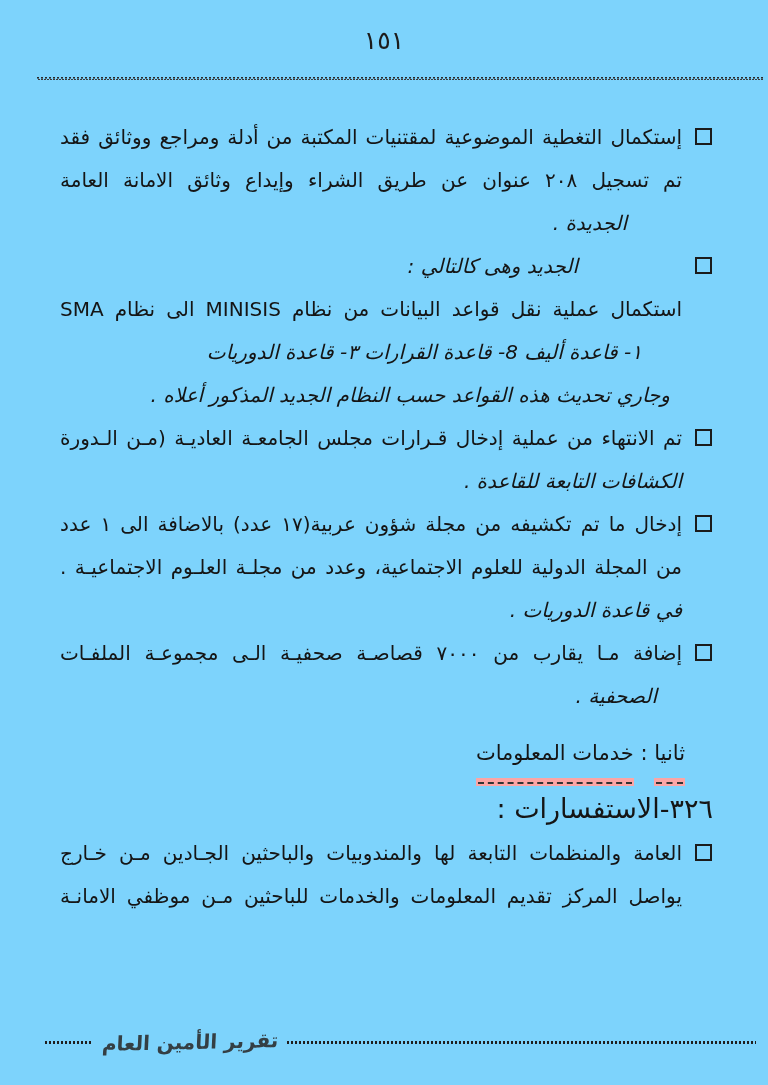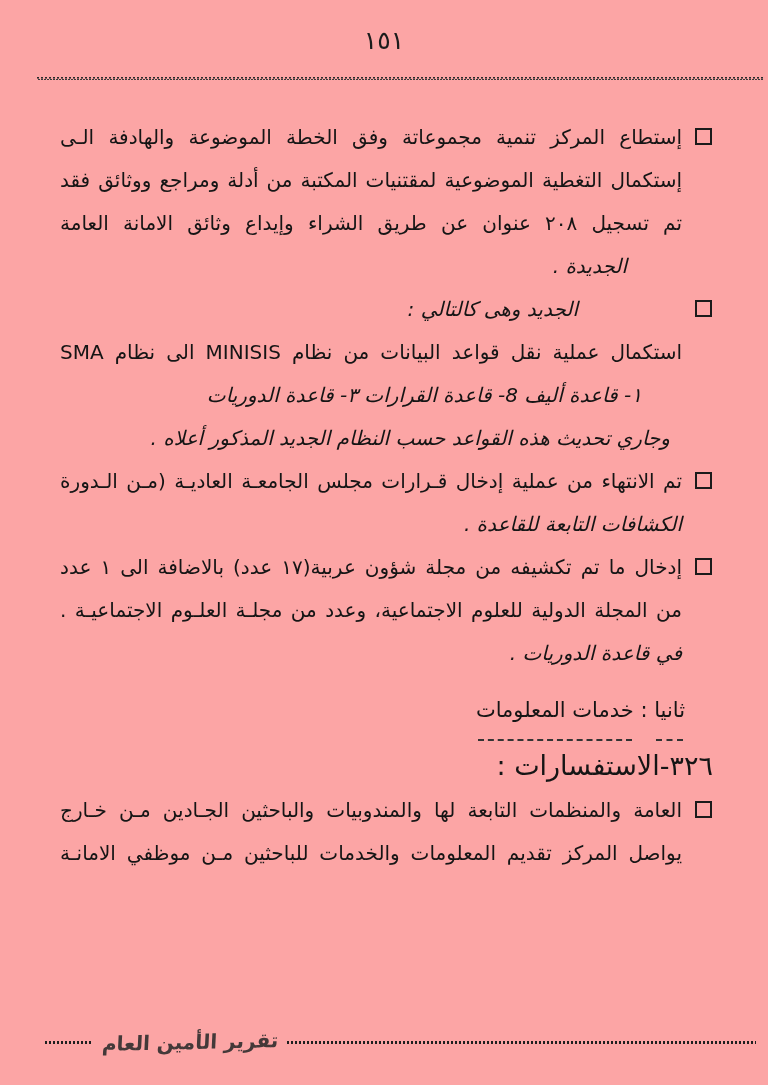--- a/index.html
+++ b/index.html
@@ -1,20 +1,20 @@
 <!DOCTYPE html>
 <html lang="ar"><head>
 <meta charset="utf-8">
 <style>
   * { margin:0; padding:0; box-sizing:border-box; }
   html,body { background:#ffffff; }
   .page {
     position:relative;
     width:768px; height:1085px;
-    background:#fca5a5;
+    background:#7dd3fc;
     color:#151515;
     font-family:"DejaVu Sans", sans-serif;
     direction:rtl;
     overflow:hidden;
   }
   .pageno {
     position:absolute; top:26px; left:0; right:0;
     text-align:center;
     font-size:25px; letter-spacing:3px;
     color:#1c1c1c;
@@ -87,21 +87,20 @@
 
 <div class="page">
 
   <div class="pageno">١٥١</div>
   <div class="rule"></div>
 
   <div class="content">
 
     <div class="item">
       <span class="sq"></span>
-      <div class="line j">إستطاع المركز تنمية مجموعاتة وفق الخطة الموضوعة والهادفة الـى</div>
       <div class="line j">إستكمال التغطية الموضوعية لمقتنيات المكتبة من أدلة ومراجع ووثائق فقد</div>
       <div class="line j">تم تسجيل ٢٠٨  عنوان عن طريق الشراء وإيداع وثائق الامانة العامة</div>
       <div class="line e i55">الجديدة .</div>
     </div>
 
     <div class="item">
       <span class="sq"></span>
       <div class="line e i104">الجديد  وهى كالتالي :</div>
       <div class="line j">استكمال عملية نقل قواعد البيانات من نظام MINISIS الى نظام SMA</div>
       <div class="line e i40">١- قاعدة أليف 8- قاعدة القرارات ٣- قاعدة الدوريات</div>
@@ -114,20 +113,25 @@
       <div class="line e">الكشافات التابعة للقاعدة .</div>
     </div>
 
     <div class="item">
       <span class="sq"></span>
       <div class="line j">إدخال ما تم تكشيفه من مجلة شؤون عربية(١٧ عدد) بالاضافة الى ١ عدد</div>
       <div class="line j">من المجلة الدولية للعلوم الاجتماعية، وعدد من مجلـة العلـوم الاجتماعيـة .</div>
       <div class="line e">في قاعدة الدوريات .</div>
     </div>
 
+    <div class="item">
+      <span class="sq"></span>
+      <div class="line j">إضافة مـا يقارب من ٧٠٠٠ قصاصـة صحفيـة الـى مجموعـة الملفـات</div>
+      <div class="line e i25">الصحفية .</div>
+    </div>
 
     <div class="heading"><span class="hu">ثانيا</span><span> : </span><span class="hu">خدمات المعلومات</span></div>
 
     <div class="subheading">٣٢٦-الاستفسارات :</div>
 
     <div class="item">
       <span class="sq"></span>
       <div class="line j">العامة والمنظمات التابعة لها والمندوبيات  والباحثين الجـادين مـن خـارج</div>
       <div class="line j">يواصل المركز تقديم  المعلومات والخدمات للباحثين مـن موظفي الامانـة</div>
     </div>

